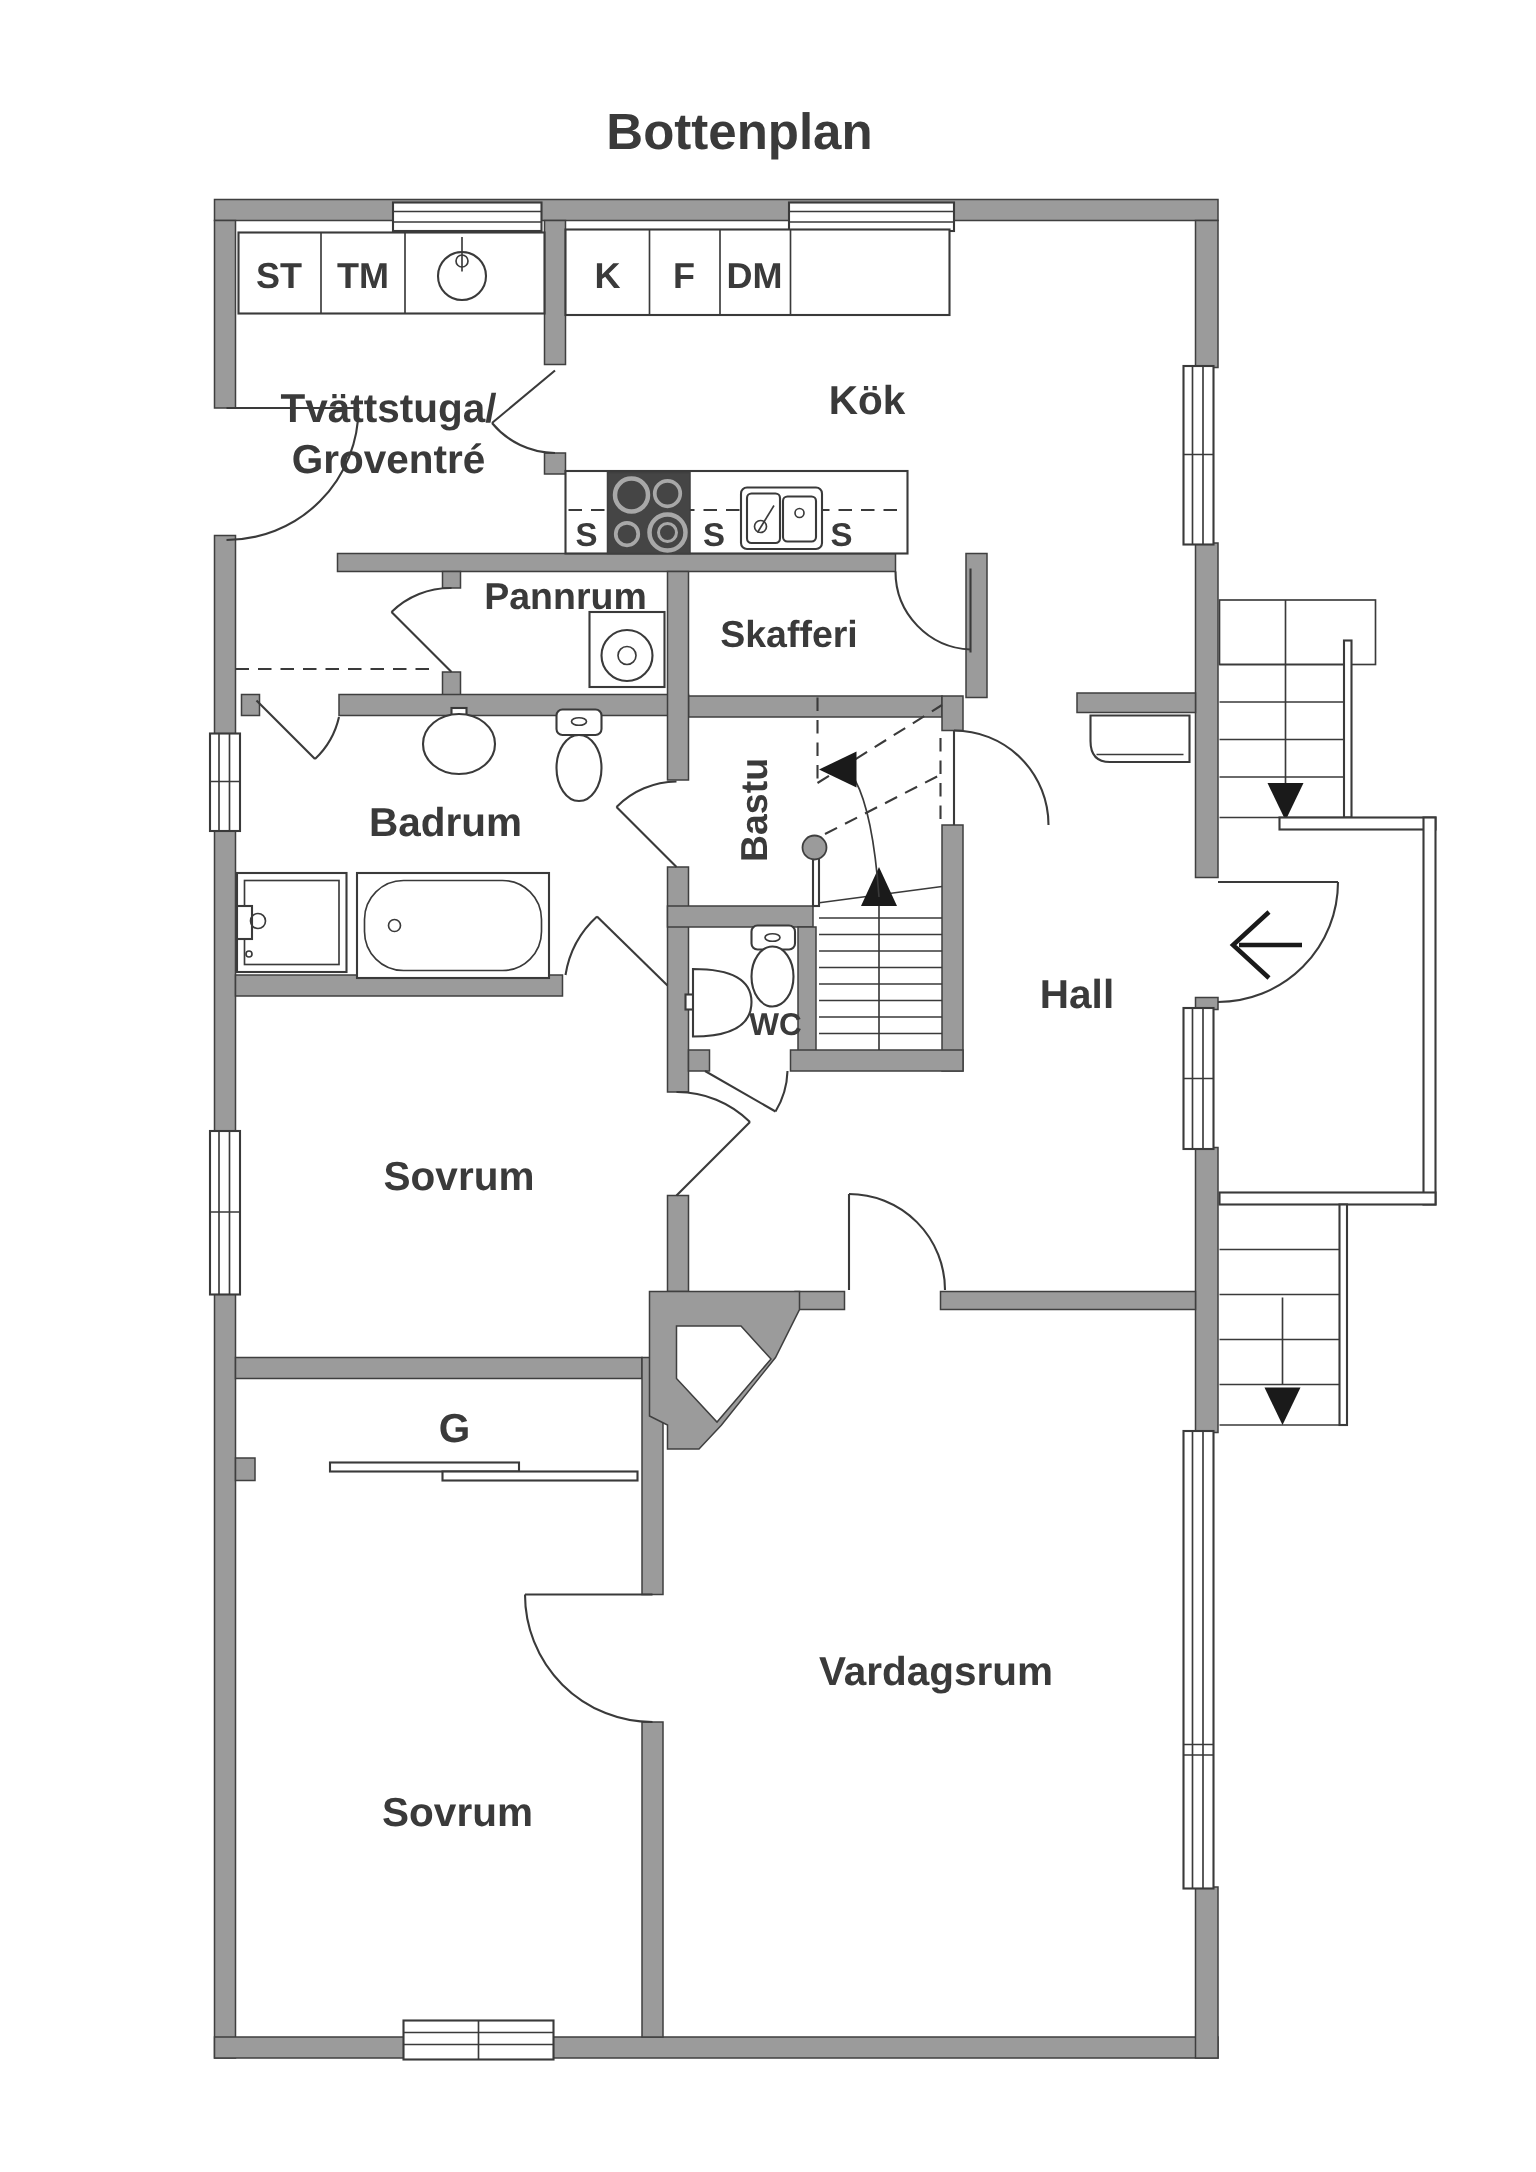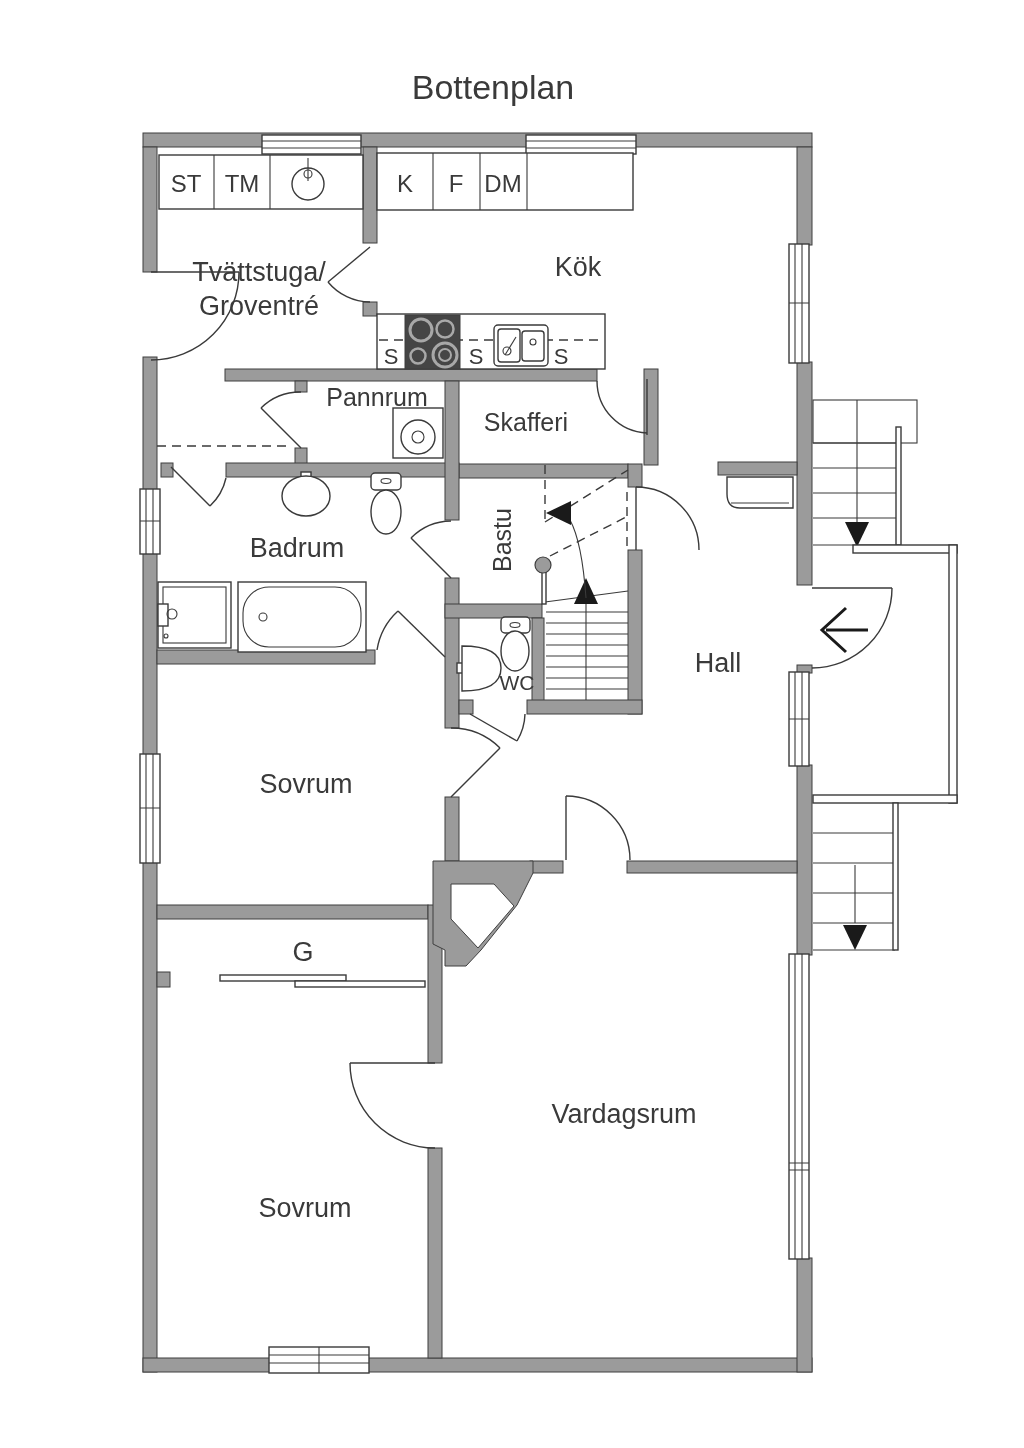--- a/index.html
+++ b/index.html
@@ -1,20 +1,20 @@
 <!DOCTYPE html>
 <html style="--wall-fill: #9b9b9b; --wall-stroke: #3f3f3f; --line: #3a3a3a; --bg: #ffffff; --stove: #454545; --arrow: #1a1a1a;"><head>
 <meta charset="utf-8">
 <style>
   :root{
     --wall-fill:#9b9b9b; --wall-stroke:#3f3f3f; --line:#3a3a3a;
     --bg:#ffffff; --stove:#454545; --arrow:#1a1a1a;
   }
   html,body{margin:0;padding:0;background:#fff;}
-  .page{position:relative;width:1024px;height:1415px;background:var(--bg);overflow:hidden;}
+  .page{position:relative;width:1024px;height:1415px;background:var(--bg);overflow:hidden;font-weight:bold;}
   svg{position:absolute;left:0;top:0;}
   .wall{fill:var(--wall-fill);stroke:var(--wall-stroke);stroke-width:1;}
   .ln{fill:none;stroke:var(--line);stroke-width:1.4;}
   .thin{fill:none;stroke:var(--line);stroke-width:1.1;}
   .fix{fill:#fff;stroke:var(--line);stroke-width:1.4;}
   .dash{fill:none;stroke:var(--line);stroke-width:1.4;stroke-dasharray:9 6;}
   .arrow{fill:var(--arrow);stroke:none;}
   .txt{fill:var(--line);font-family:"Liberation Sans",sans-serif;}
   .t27{font-size:27px;} .t25{font-size:25px;} .t24{font-size:24px;}
   .t22{font-size:22px;} .t21{font-size:21px;} .t34{font-size:34px;}

